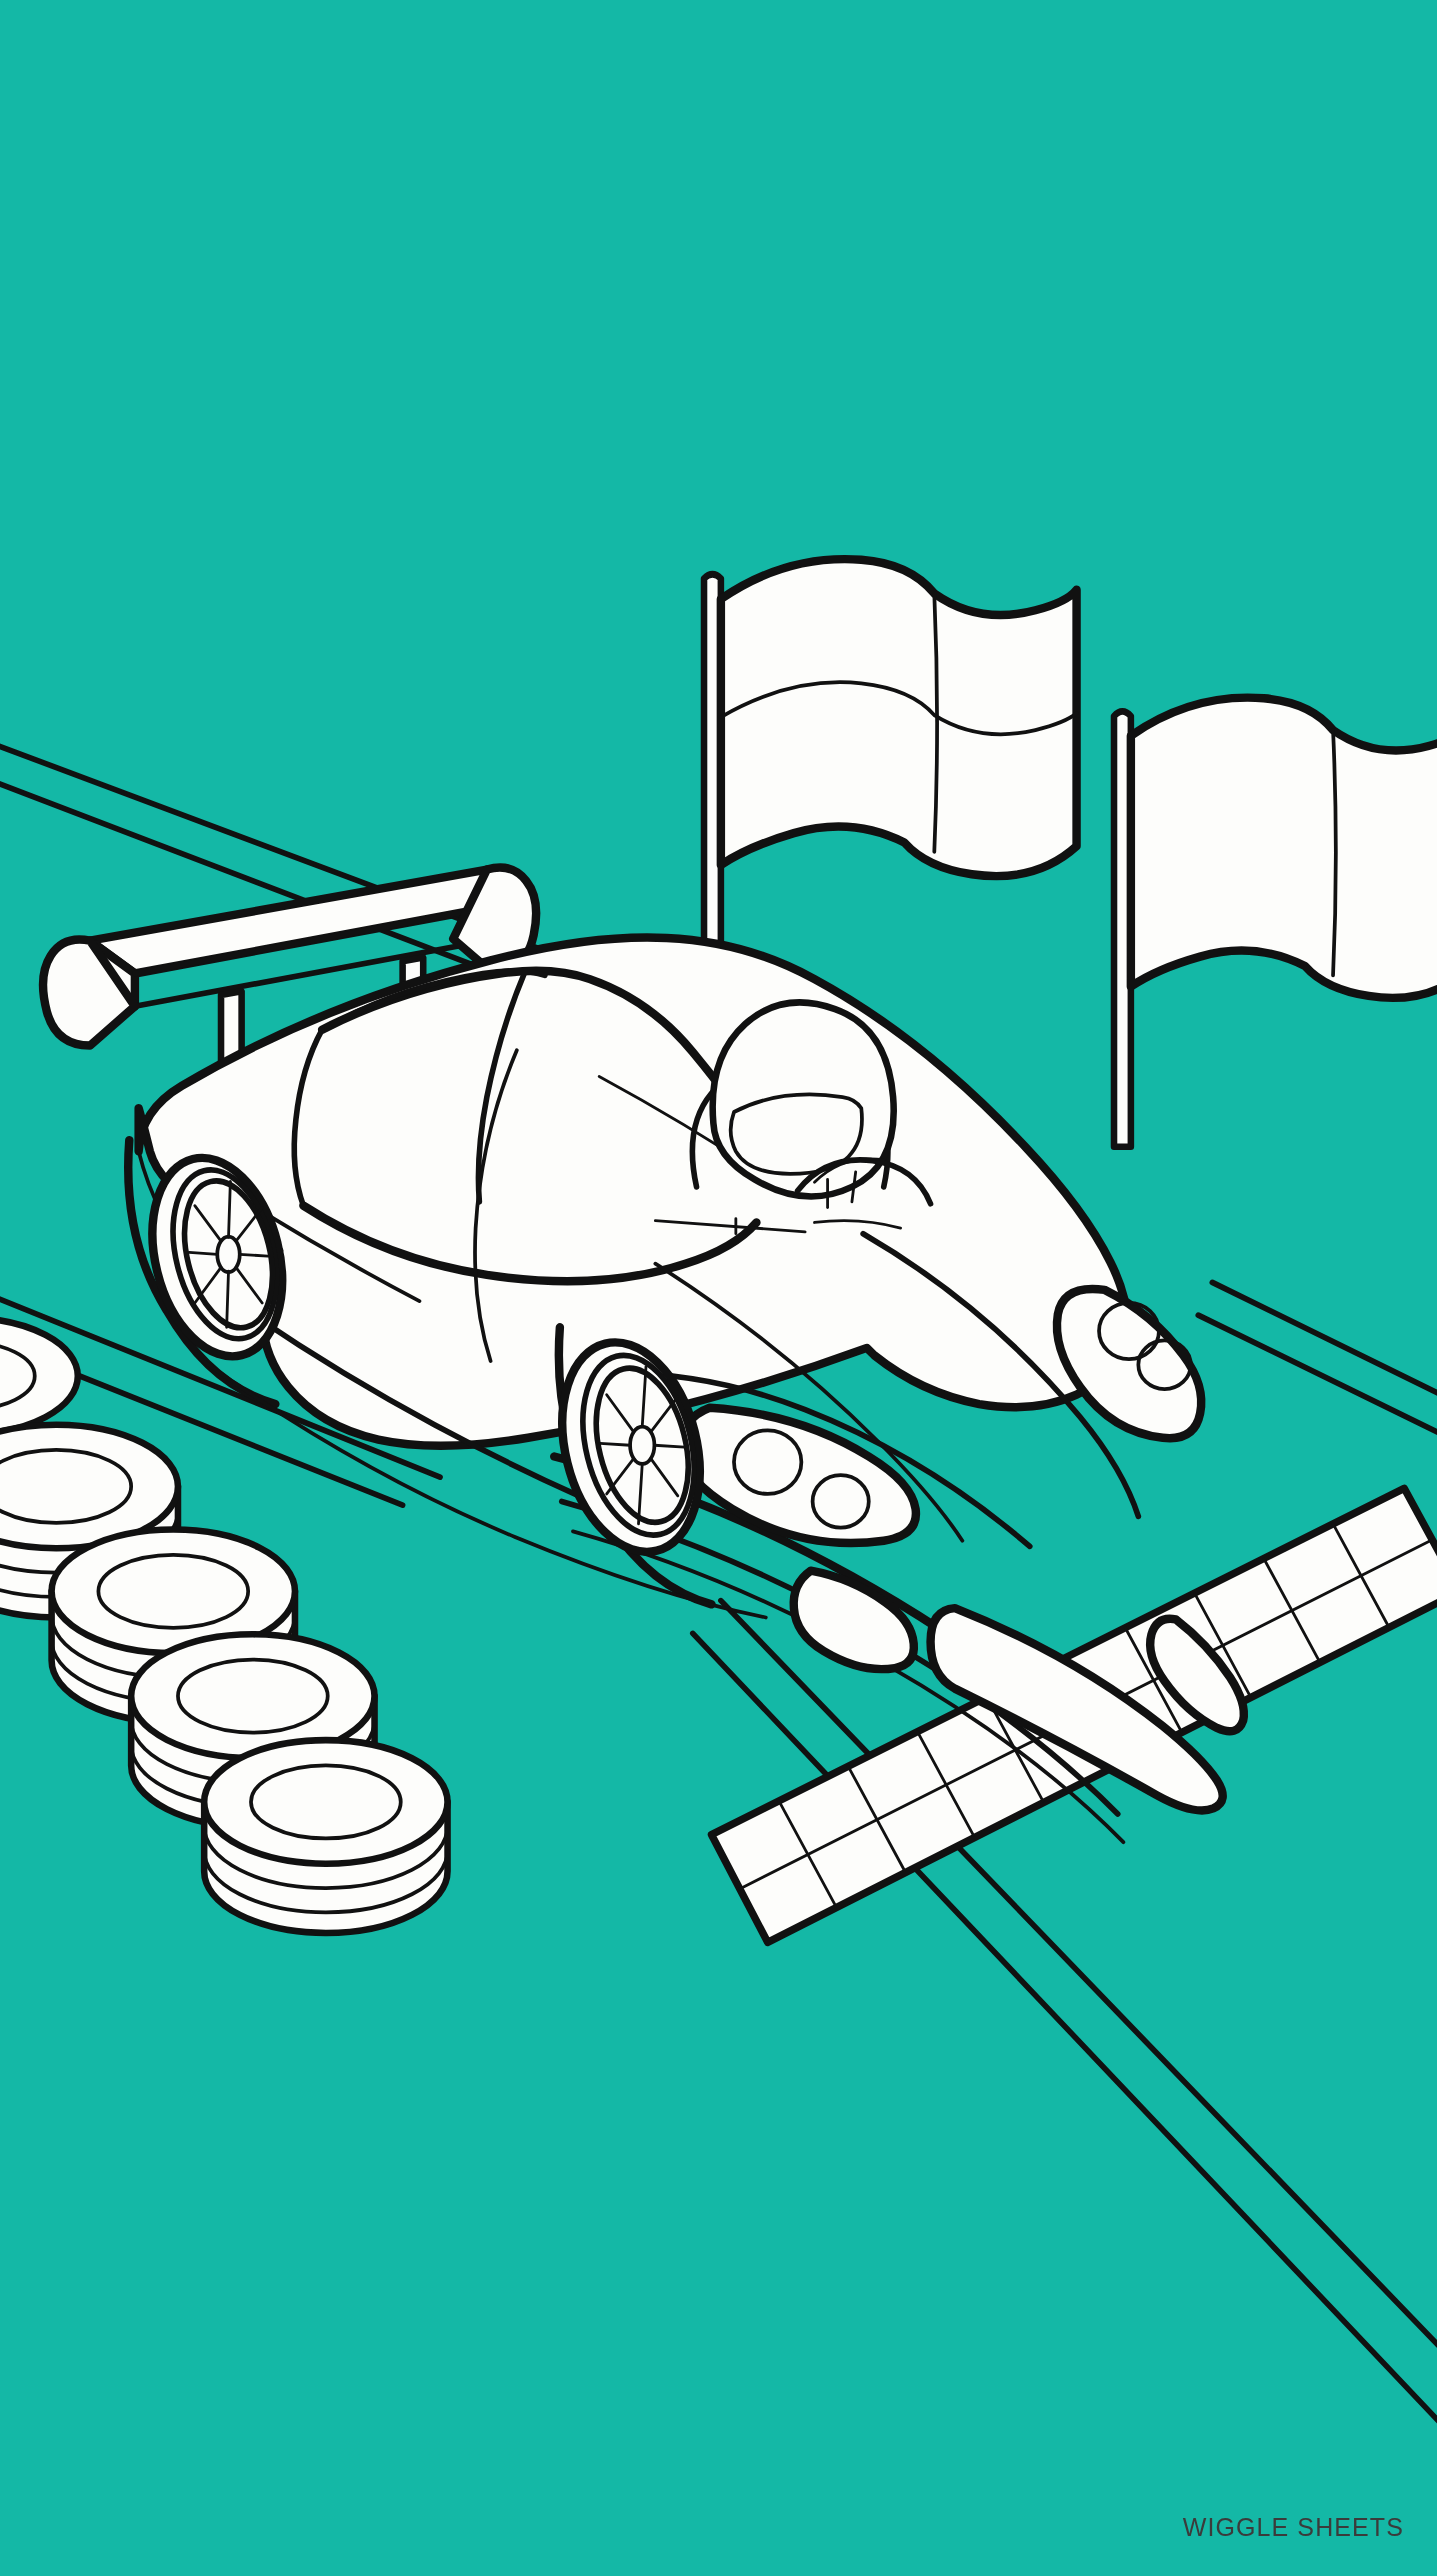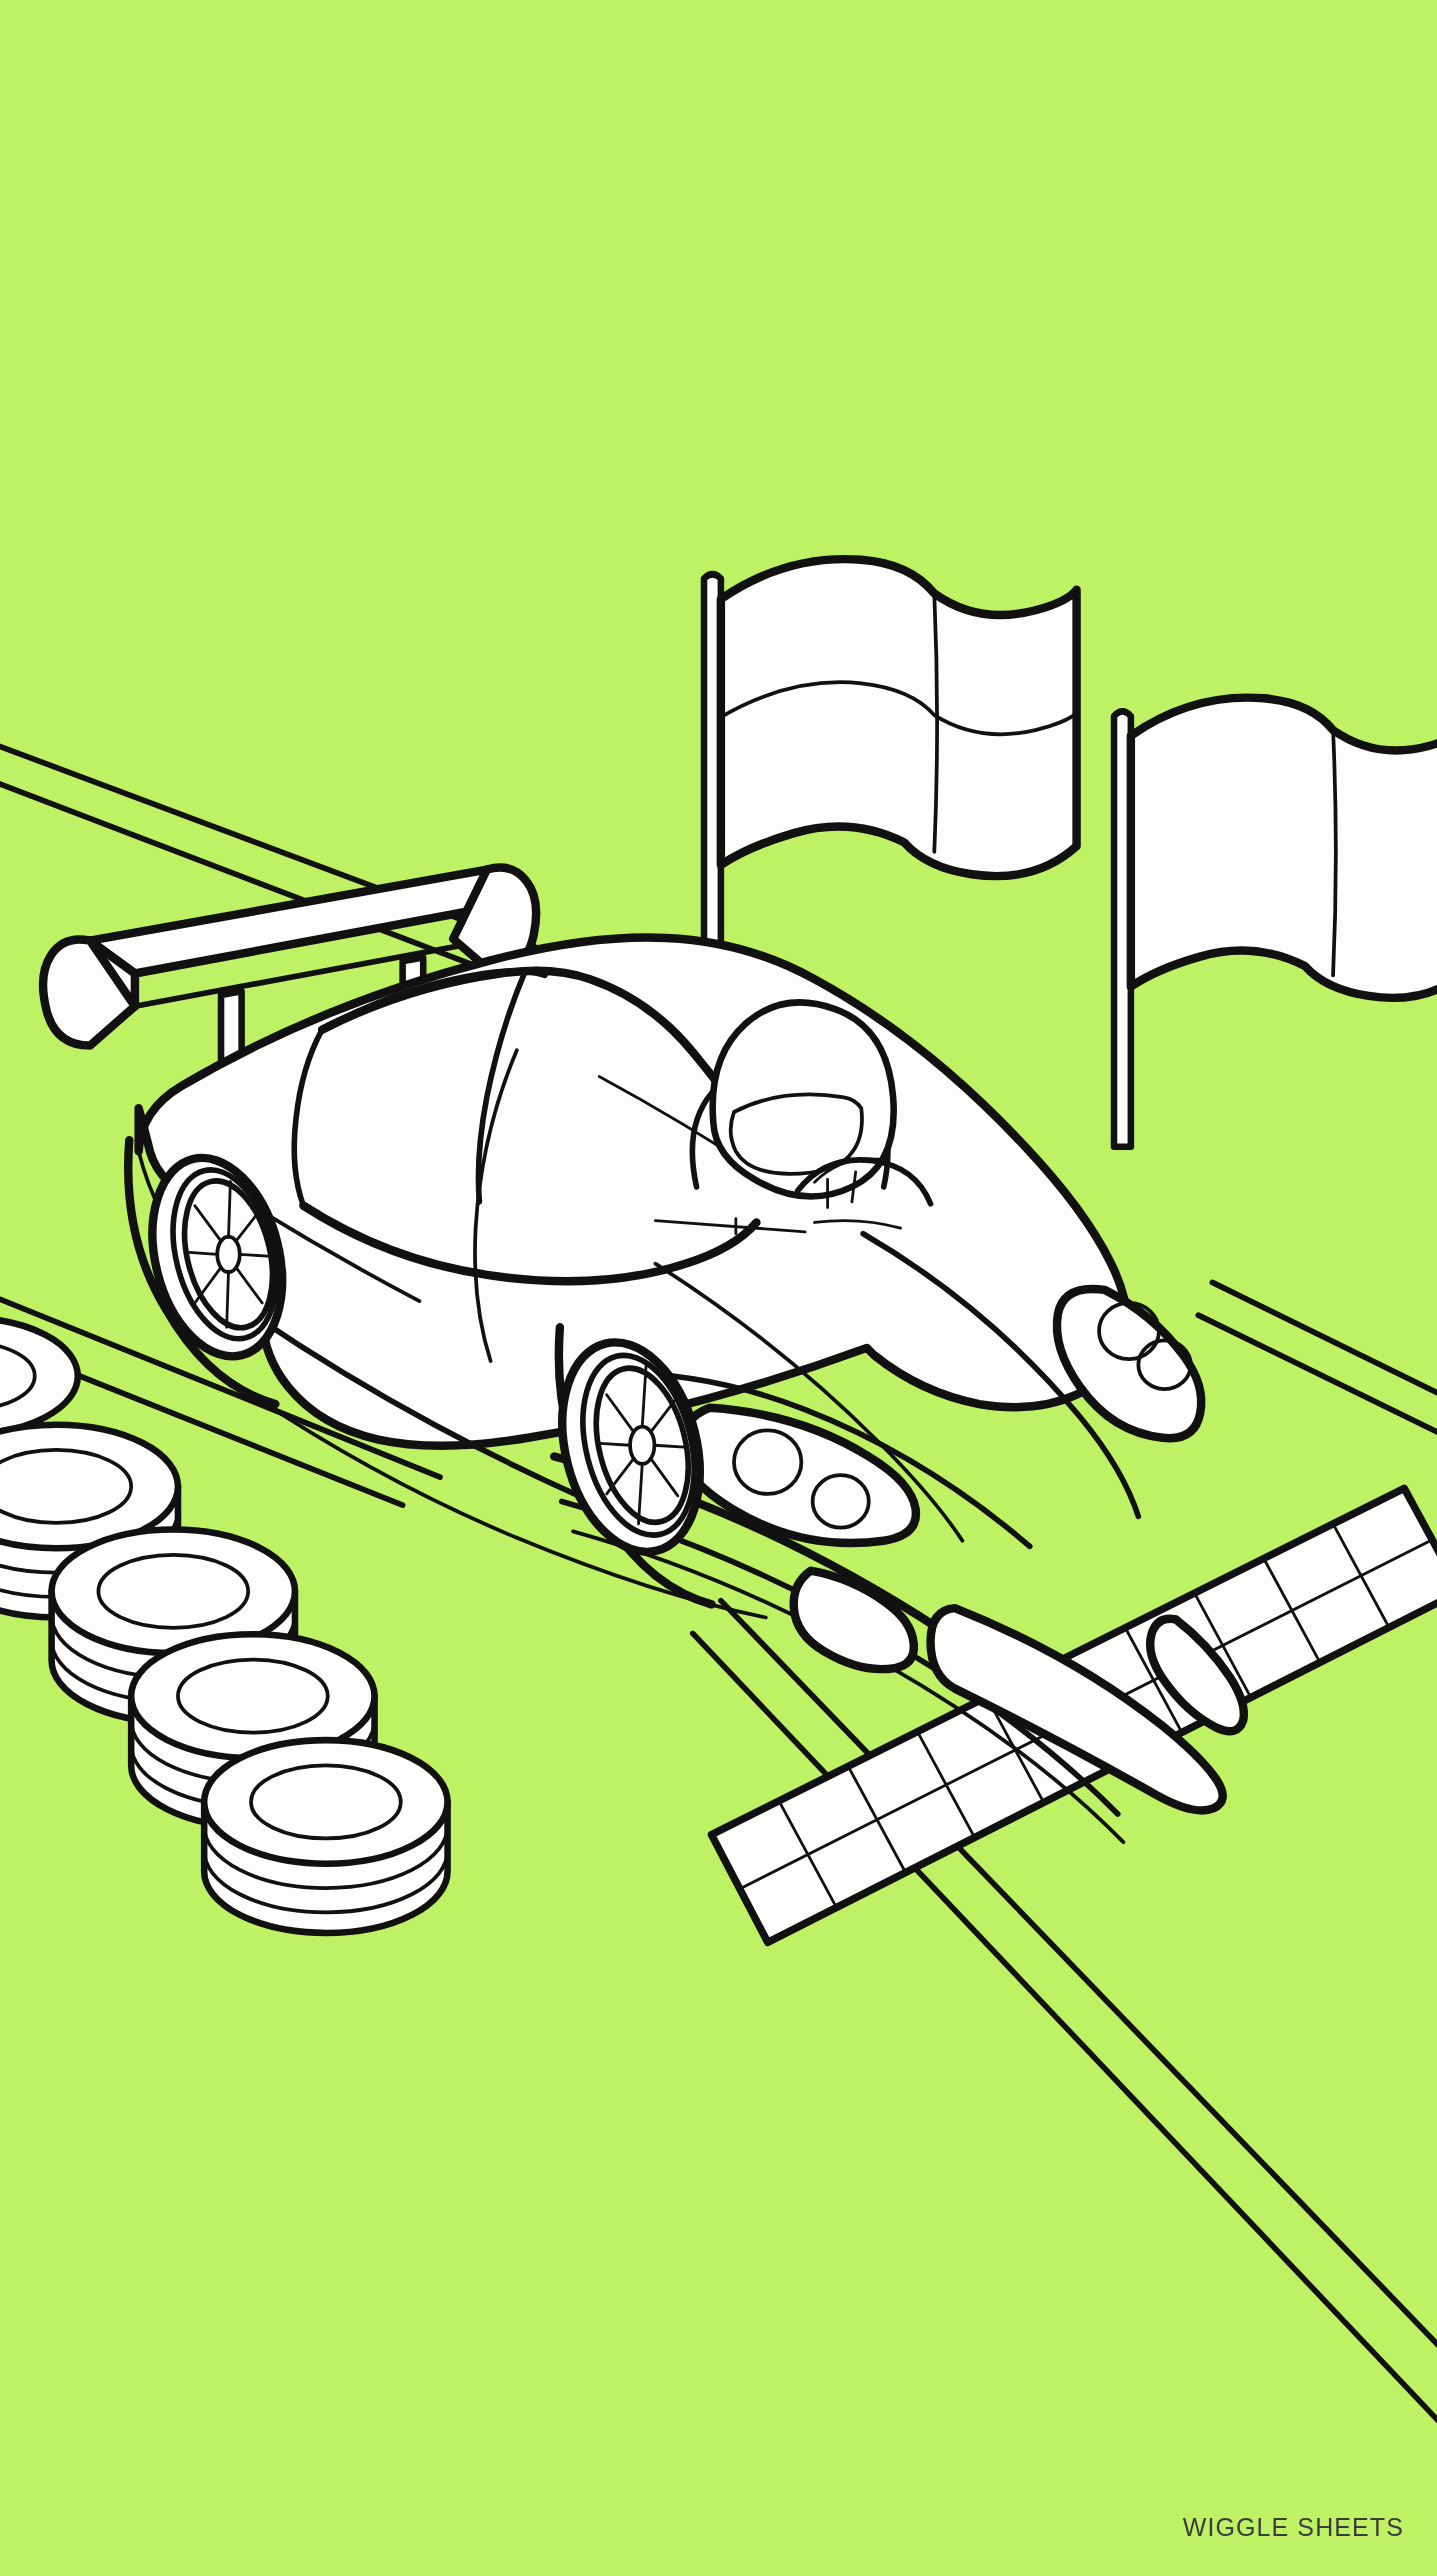--- a/index.html
+++ b/index.html
@@ -7,21 +7,21 @@
   body{
     width:1438px;height:2576px;
     background:#fdfdfb;
     font-family:"Liberation Sans", sans-serif;
     overflow:hidden;
     position:relative;
   }
   #page{
     position:absolute;inset:0;
     width:1438px;height:2576px;
-    background:#bef264;
+    background:#14b8a6;
   }
   #art{position:absolute;left:0;top:0;width:1438px;height:2576px;}
   .watermark{
     position:absolute;
     right:34px;bottom:34px;
     font-family:"Liberation Sans", sans-serif;
     font-size:25px;
     letter-spacing:1.1px;
     color:#3b3b3b;
     white-space:nowrap;

